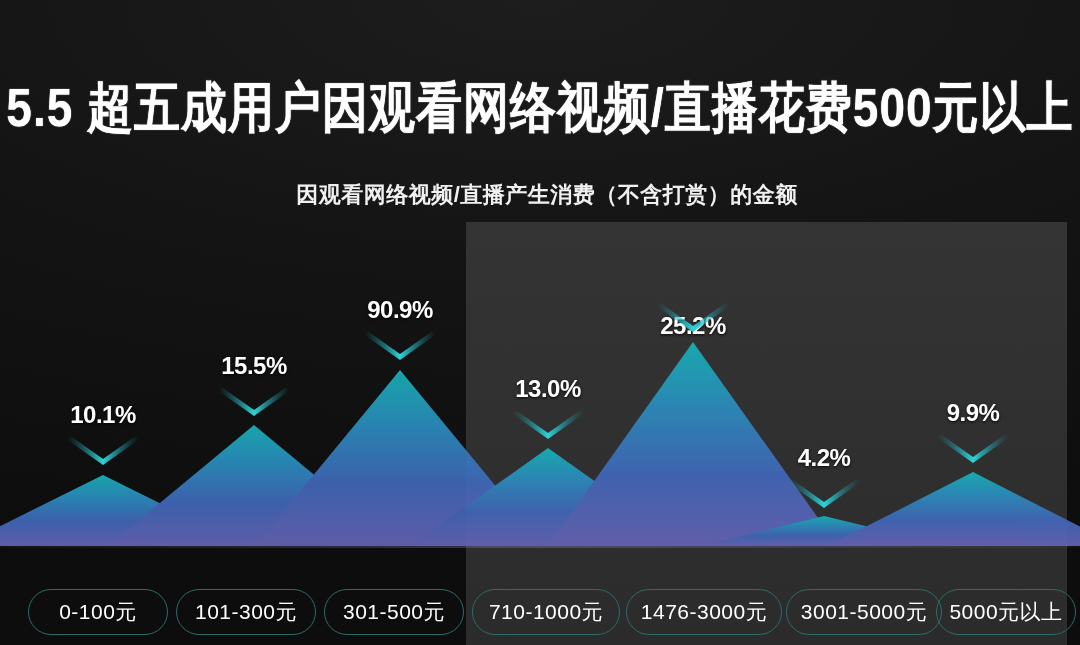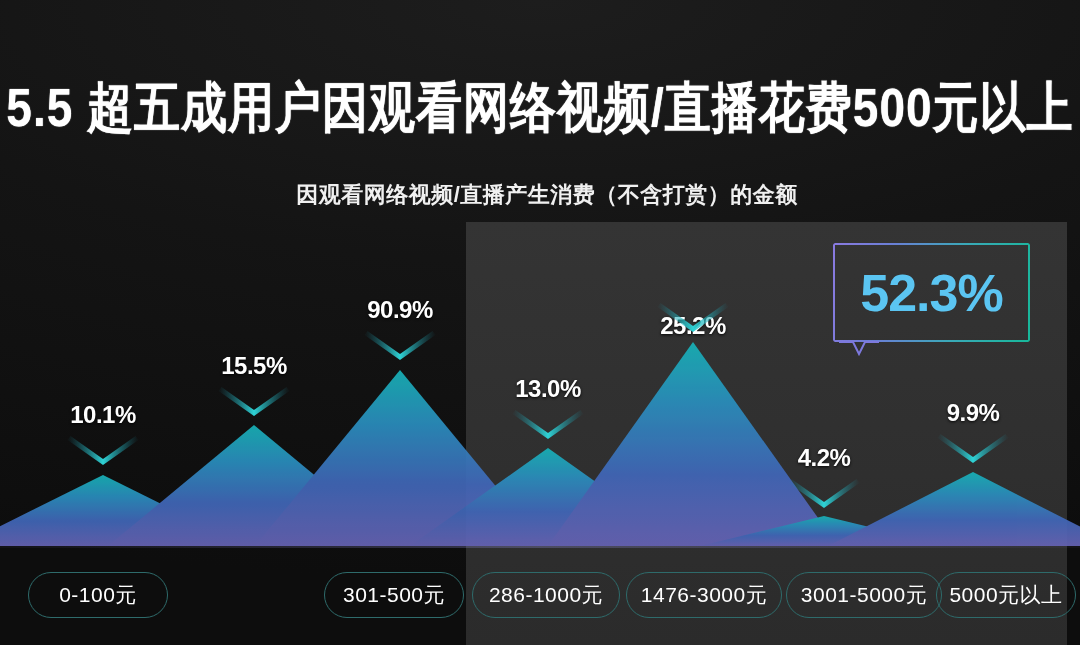--- a/index.html
+++ b/index.html
@@ -108,21 +108,21 @@
     position:absolute; inset:0;
     display:flex; align-items:center; justify-content:center;
     color:#5bc5f2;
     font-size:52px;
     font-weight:bold;
     letter-spacing:-1px;
   }
 
   
   #cats{
-    position:absolute; left:0; top:345px; width:1076px; height:60px;
+    position:absolute; left:0; top:362px; width:1076px; height:60px;
   }
   .pill{
     position:absolute;
     top:5px;
     height:46px;
     border:1px solid #2e6b6b;
     border-radius:24px;
     background:transparent;
     display:flex; align-items:center; justify-content:center;
     color:#ffffff;
@@ -210,33 +210,25 @@
         <svg viewBox="0 0 76 34">
           <polyline points="4,4 38,28 72,4" fill="none" stroke="url(#cg)" stroke-width="5"></polyline>
         </svg>
       </div>
     <div class="chev" style="left:973px; top:210px;">
         <svg viewBox="0 0 76 34">
           <polyline points="4,4 38,28 72,4" fill="none" stroke="url(#cg)" stroke-width="5"></polyline>
         </svg>
       </div>
 
-    <div id="callout">
-      <div class="frame"></div>
-      <div class="tail">
-        <svg viewBox="0 0 40 18" width="40" height="18">
-            <polyline points="0,0 0,2 14,2 20,14 26,2 40,2" fill="none" stroke="#7d79dd" stroke-width="2"></polyline>
-          </svg>
-      </div>
-      <div class="big">52.3%</div>
-    </div>
 
     <div id="cats">
       <div class="pill" style="left:28px;  width:140px;">0-100元</div>
+      <div class="pill" style="left:176px; width:140px;">101-300元</div>
       <div class="pill" style="left:324px; width:140px;">301-500元</div>
-      <div class="pill" style="left:472px; width:148px;">286-1000元</div>
+      <div class="pill" style="left:472px; width:148px;">710-1000元</div>
       <div class="pill" style="left:626px; width:156px;">1476-3000元</div>
       <div class="pill" style="left:786px; width:156px;">3001-5000元</div>
       <div class="pill" style="left:936px; width:140px;">5000元以上</div>
     </div>
 
   </div>
 </div>
 
 </body></html>

